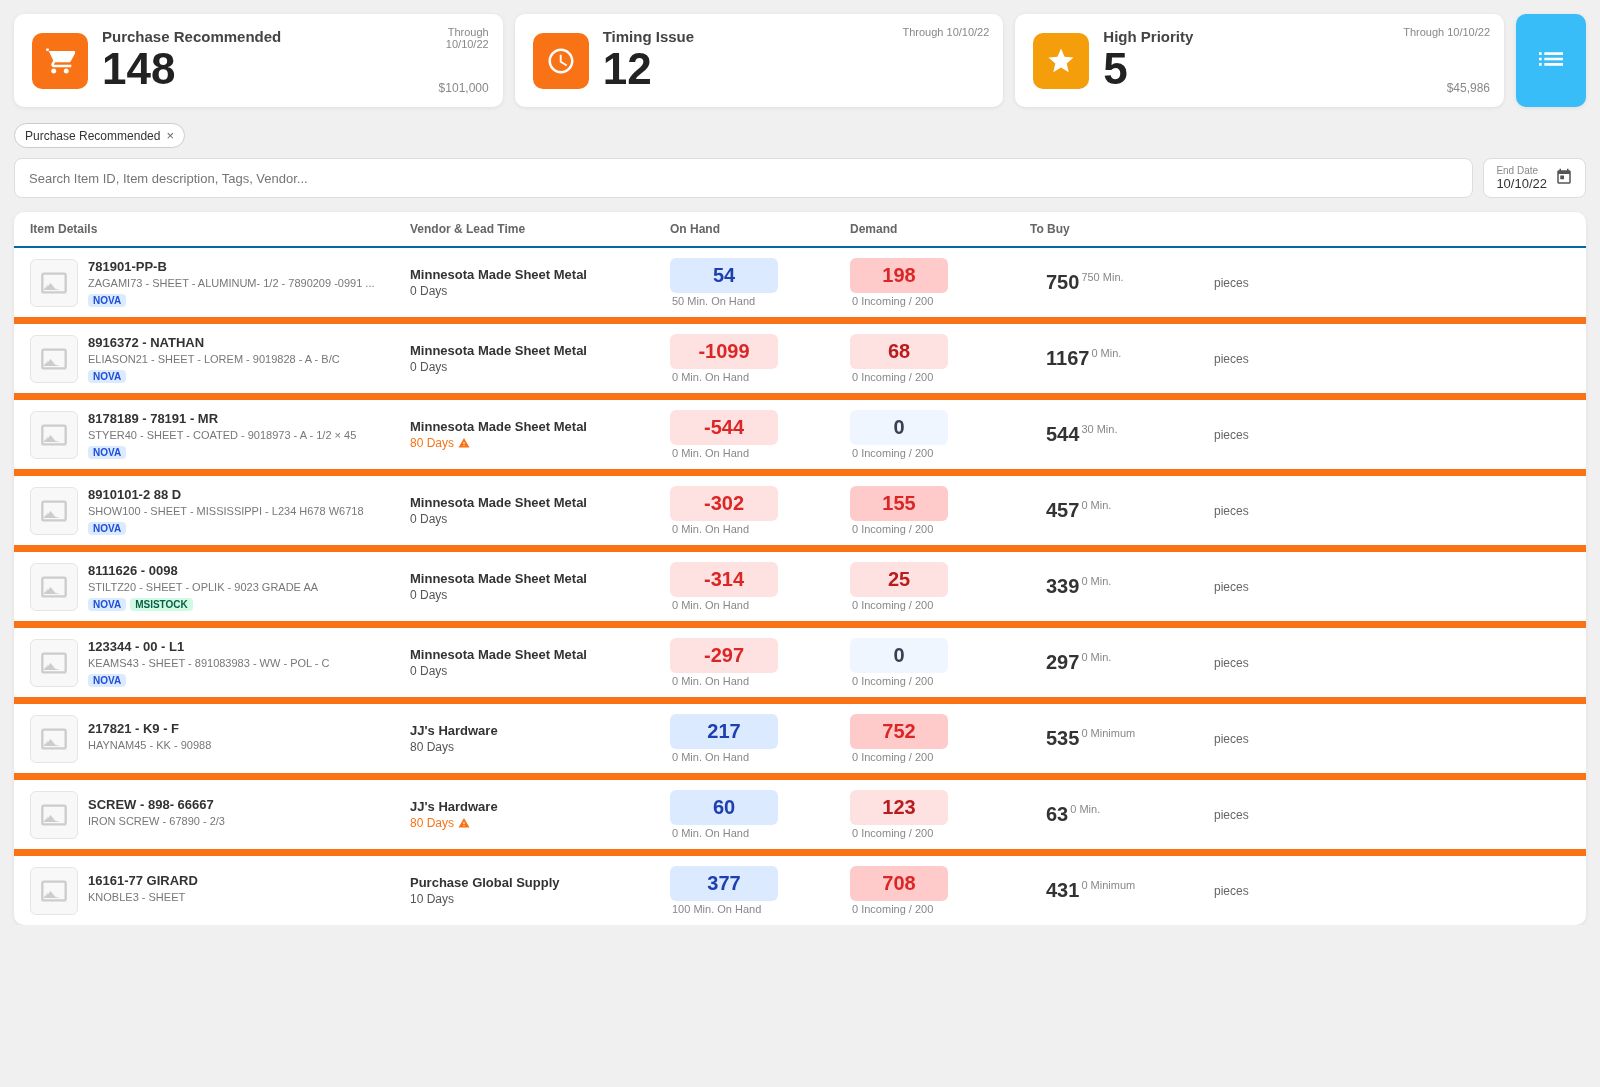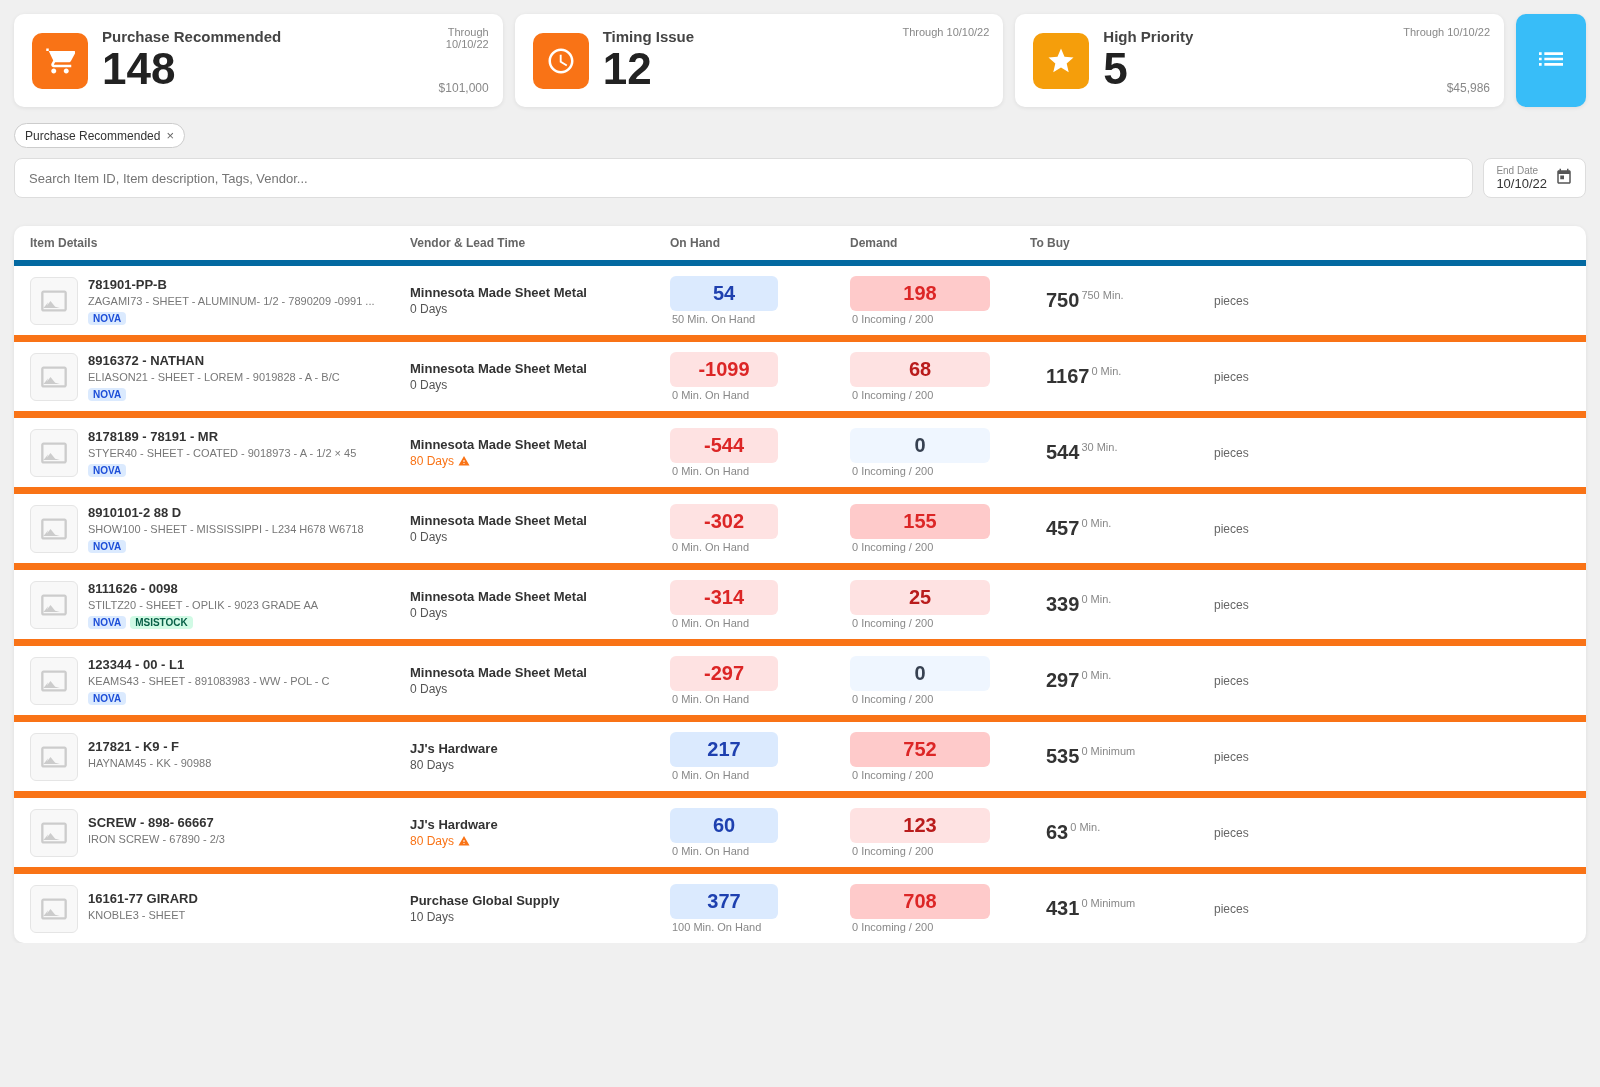--- a/index.html
+++ b/index.html
@@ -16,30 +16,30 @@
     .stat-info { display: flex; flex-direction: column; }
     .stat-title { font-size: 15px; font-weight: 600; color: #444; }
     .stat-number { font-size: 44px; font-weight: 700; color: #222; line-height: 1.1; }
     .stat-through { position: absolute; top: 12px; right: 14px; font-size: 11px; color: #888; text-align: right; }
     .stat-amount { position: absolute; bottom: 12px; right: 14px; font-size: 12px; color: #888; }
 
     .filter-bar { padding: 6px 14px 10px 14px; }
     .filter-tag { display: inline-flex; align-items: center; gap: 6px; background: #fff; border: 1px solid #ccc; border-radius: 16px; padding: 4px 10px; font-size: 12px; color: #333; }
     .filter-tag .close { cursor: pointer; font-size: 13px; color: #666; }
 
-    .search-row { display: flex; gap: 10px; padding: 0 14px 28px 14px; }
+    .search-row { display: flex; gap: 10px; padding: 0 14px 14px 14px; }
     .search-box { flex: 1; border: 1px solid #ddd; border-radius: 8px; padding: 10px 14px; font-size: 13px; color: #666; background: #fff; outline: none; }
     .date-box { display: flex; align-items: center; gap: 8px; border: 1px solid #ddd; border-radius: 8px; padding: 6px 12px; background: #fff; }
     .date-label { font-size: 10px; color: #888; }
     .date-value { font-size: 13px; font-weight: 500; }
     .cal-icon { color: #555; }
 
     .table-container { background: #fff; margin: 0 14px; border-radius: 10px; box-shadow: 0 1px 4px rgba(0,0,0,0.08); overflow: hidden; }
 
-    .table-header { display: grid; grid-template-columns: 380px 260px 180px 180px 180px 60px; padding: 10px 16px; border-bottom: 6px solid #0369a1; }
+    .table-header { display: grid; grid-template-columns: 380px 260px 180px 180px 180px 60px; padding: 10px 16px; border-bottom: 2px solid #0369a1; }
     .col-header { font-size: 12px; font-weight: 600; color: #666; }
 
     .table-row { display: grid; grid-template-columns: 380px 260px 180px 180px 180px 60px; padding: 10px 16px; border-bottom: 7px solid #f97316; align-items: center; }
     .table-row:last-child { border-bottom: none; }
 
     .item-cell { display: flex; align-items: center; gap: 10px; }
     .item-thumb { width: 48px; height: 48px; border: 1px solid #e5e5e5; border-radius: 6px; background: #f8f8f8; display: flex; align-items: center; justify-content: center; flex-shrink: 0; }
     .item-thumb svg { width: 28px; height: 28px; fill: #ccc; }
     .item-info { display: flex; flex-direction: column; gap: 3px; }
     .item-id { font-weight: 700; font-size: 13px; }
@@ -54,21 +54,21 @@
     .vendor-days { font-size: 12px; color: #555; }
     .vendor-days.warning { color: #f97316; display: flex; align-items: center; gap: 4px; }
 
     .value-cell { display: flex; flex-direction: column; gap: 2px; }
     .main-value { font-size: 20px; font-weight: 600; padding: 6px 10px; border-radius: 6px; text-align: center; width: 108px; }
     .main-value.positive-bg { background: #dbeafe; color: #1e40af; }
     .main-value.negative-bg { background: #fee2e2; color: #dc2626; }
     .sub-value { font-size: 11px; color: #888; padding-left: 2px; }
 
     .demand-cell { display: flex; flex-direction: column; gap: 2px; }
-    .demand-value { font-size: 20px; font-weight: 600; padding: 6px 10px; border-radius: 6px; text-align: center; width: 140px; }
+    .demand-value { font-size: 20px; font-weight: 600; padding: 6px 10px; border-radius: 6px; text-align: center; width: 98px; }
     .demand-value.pink { background: #fecaca; color: #dc2626; }
     .demand-value.light-pink { background: #fee2e2; color: #b91c1c; }
     .demand-value.blue-light { background: #eff6ff; color: #374151; }
 
     .tobuy-cell { display: flex; flex-direction: row; gap: 2px; margin-left: 16px; }
     .tobuy-value { font-size: 20px; font-weight: 600; }
     .tobuy-sub { font-size: 11px; color: #888; }
 
     .unit-cell { font-size: 12px; color: #666; padding-left: 4px; }
   </style>

